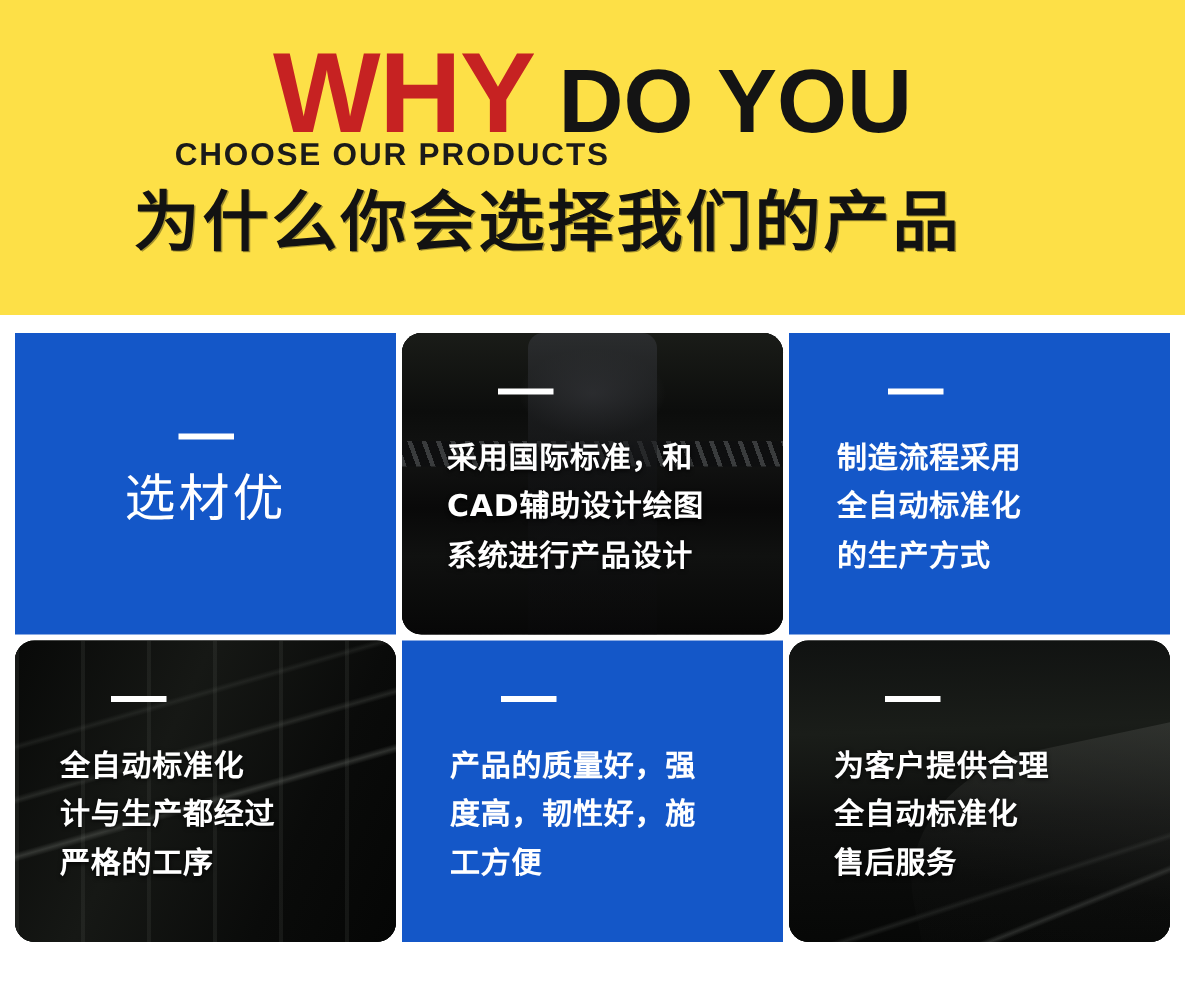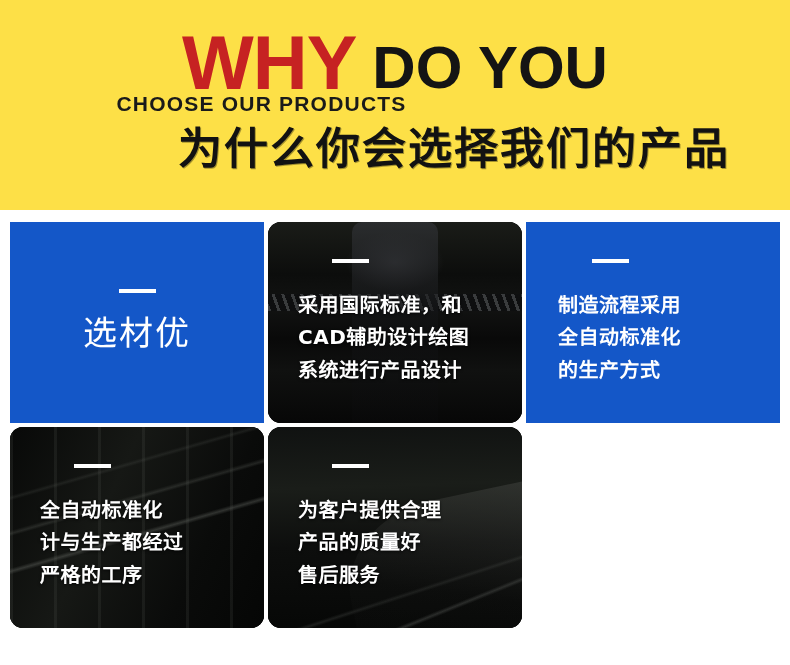--- a/index.html
+++ b/index.html
@@ -76,21 +76,21 @@
     font-weight: 600;
     letter-spacing: 1.2px;
     white-space: nowrap;
   }
 
   .headline-cn {
     position: absolute;
     left: 0;
     top: 124px;
     width: 730px;
-    text-align: right;
+    text-align: center;
     color: #121212;
     font-size: 44px;
     font-weight: 700;
     letter-spacing: 2px;
     line-height: 1.12;
     white-space: nowrap;
     font-family: "DejaVu Sans", "Liberation Sans", sans-serif;
     text-shadow: 1px 1px 0 rgba(0,0,0,0.35);
   }
 
@@ -298,25 +298,33 @@
     <div class="cell photo">
       <div class="photo-bg bg-fence"></div>
       <div class="cell-inner">
         <div class="dash"></div>
         <div class="cell-text">全自动标准化
 计与生产都经过
 严格的工序</div>
       </div>
     </div>
 
+    <div class="cell blue">
+      <div class="cell-inner">
+        <div class="dash"></div>
+        <div class="cell-text">产品的质量好，强
+度高，韧性好，施
+工方便</div>
+      </div>
+    </div>
 
     <div class="cell photo">
       <div class="photo-bg bg-road"></div>
       <div class="cell-inner">
         <div class="dash"></div>
         <div class="cell-text">为客户提供合理
-产品的质量好
+全自动标准化
 售后服务</div>
       </div>
     </div>
 
   </div>
 </div>
 
 </body></html>

